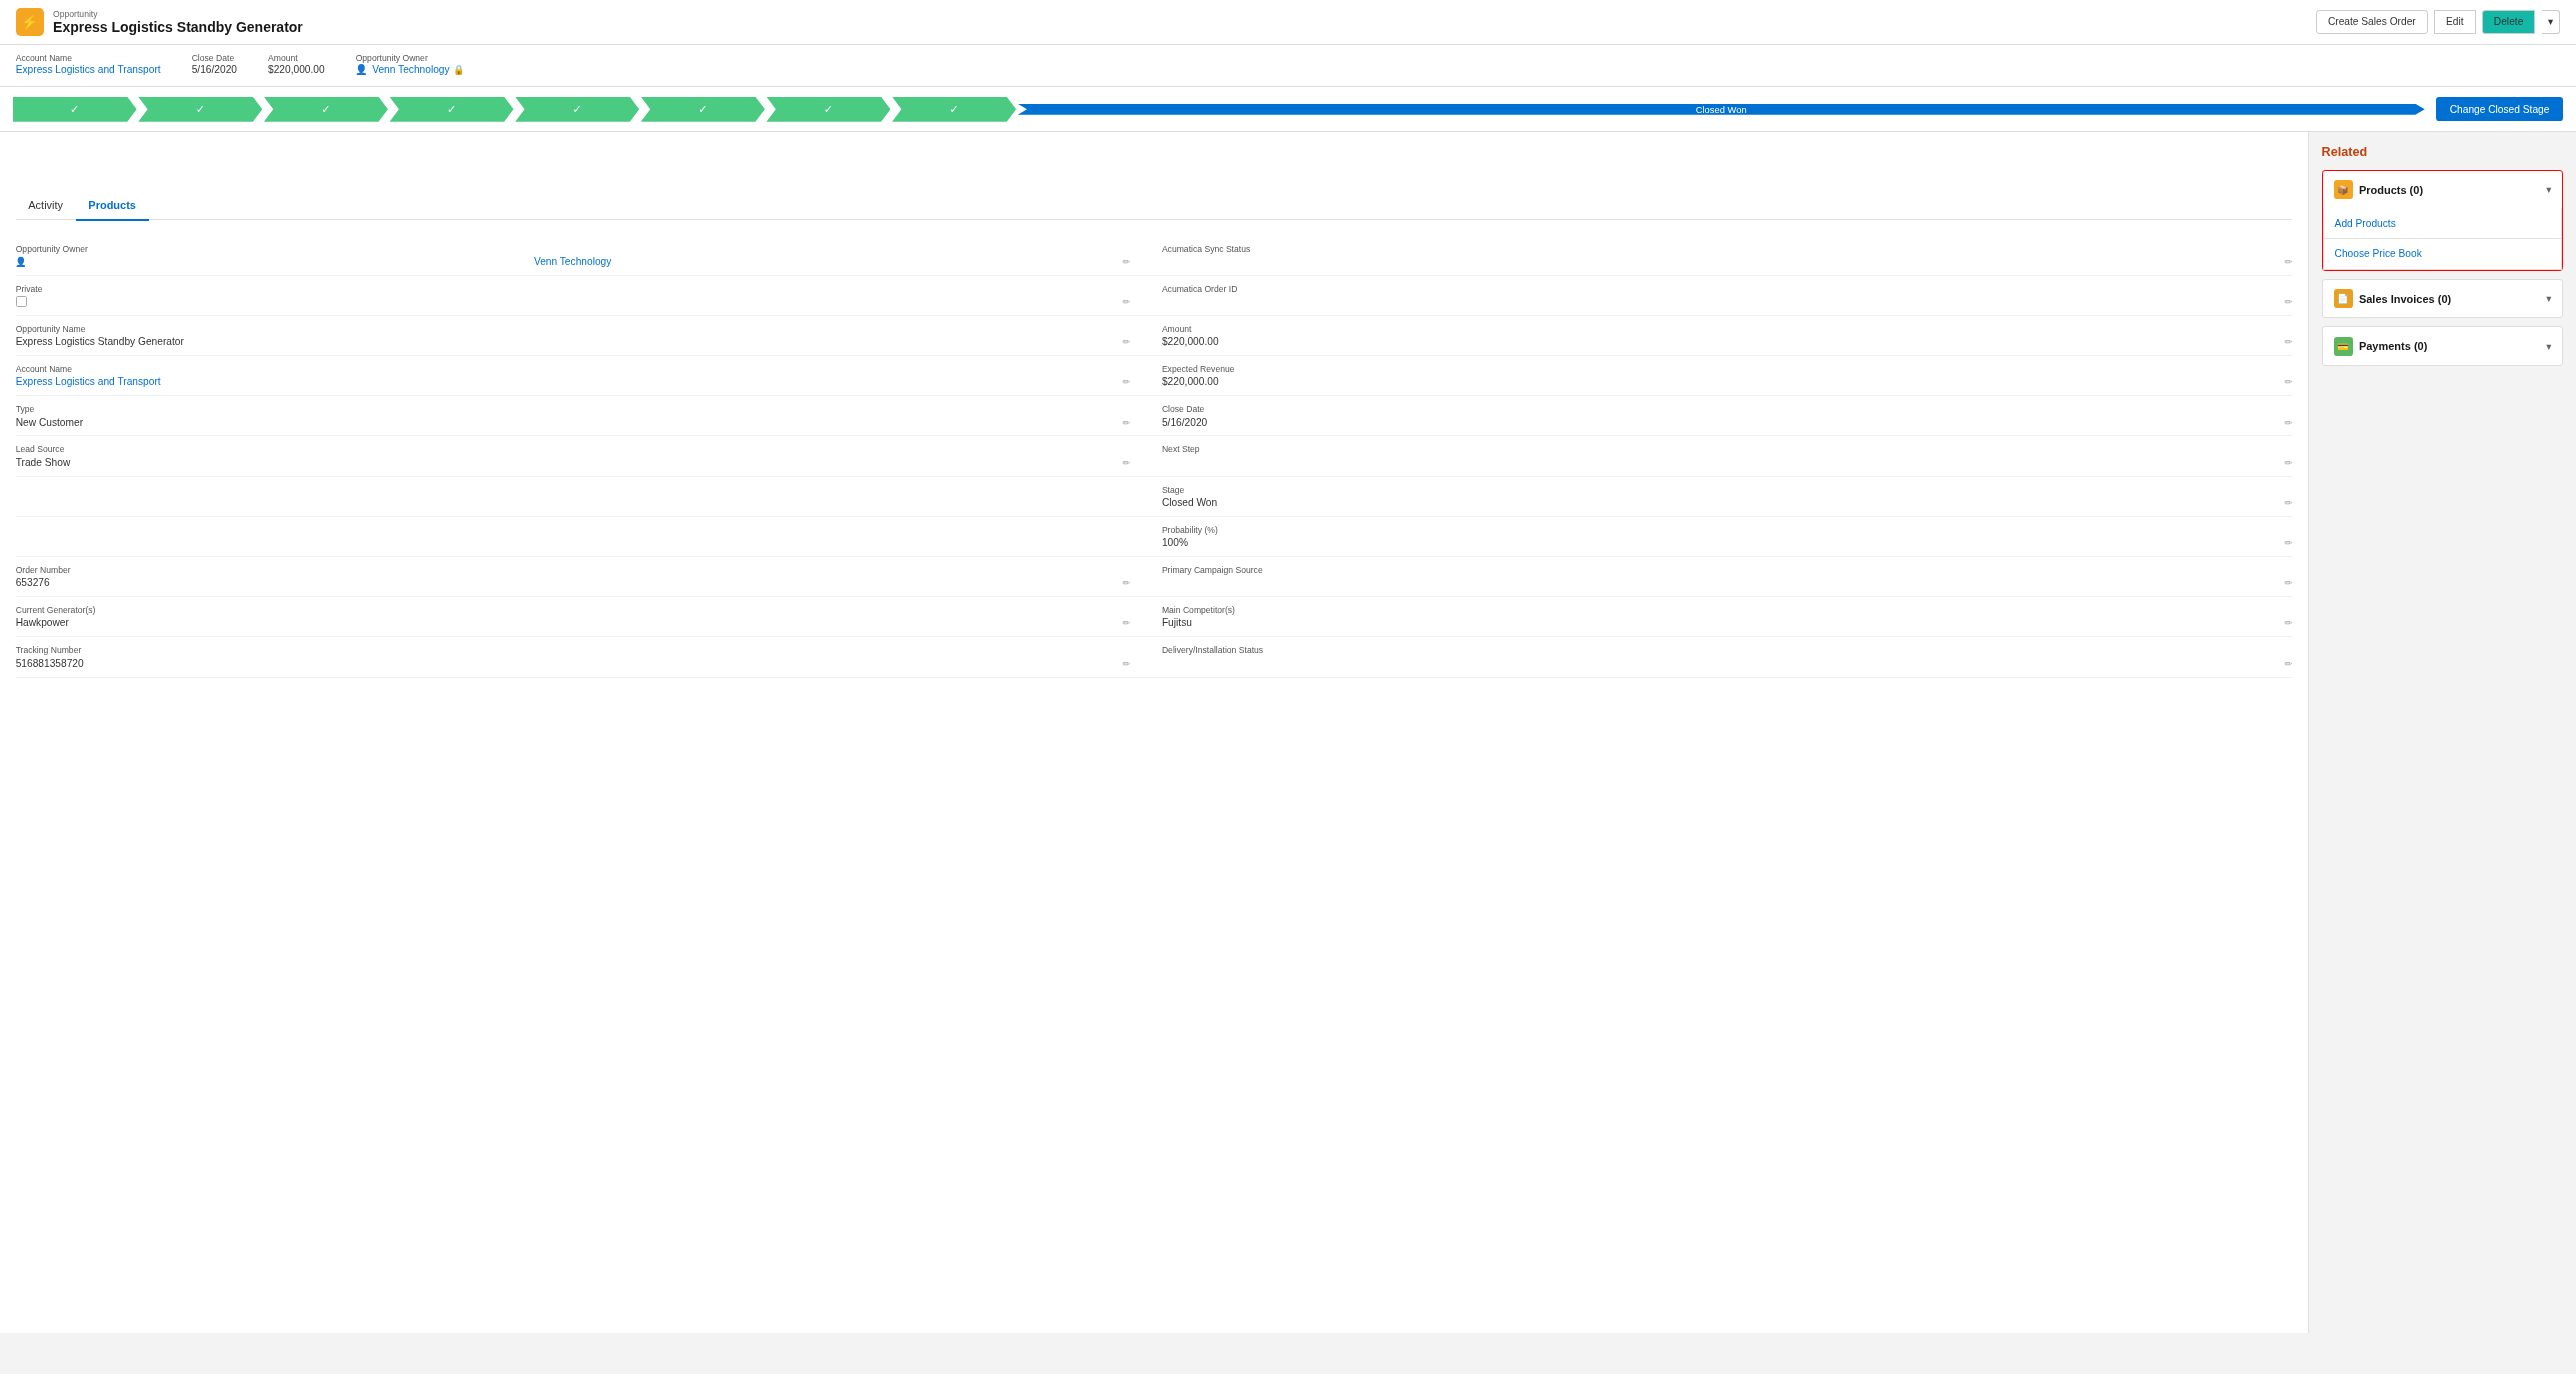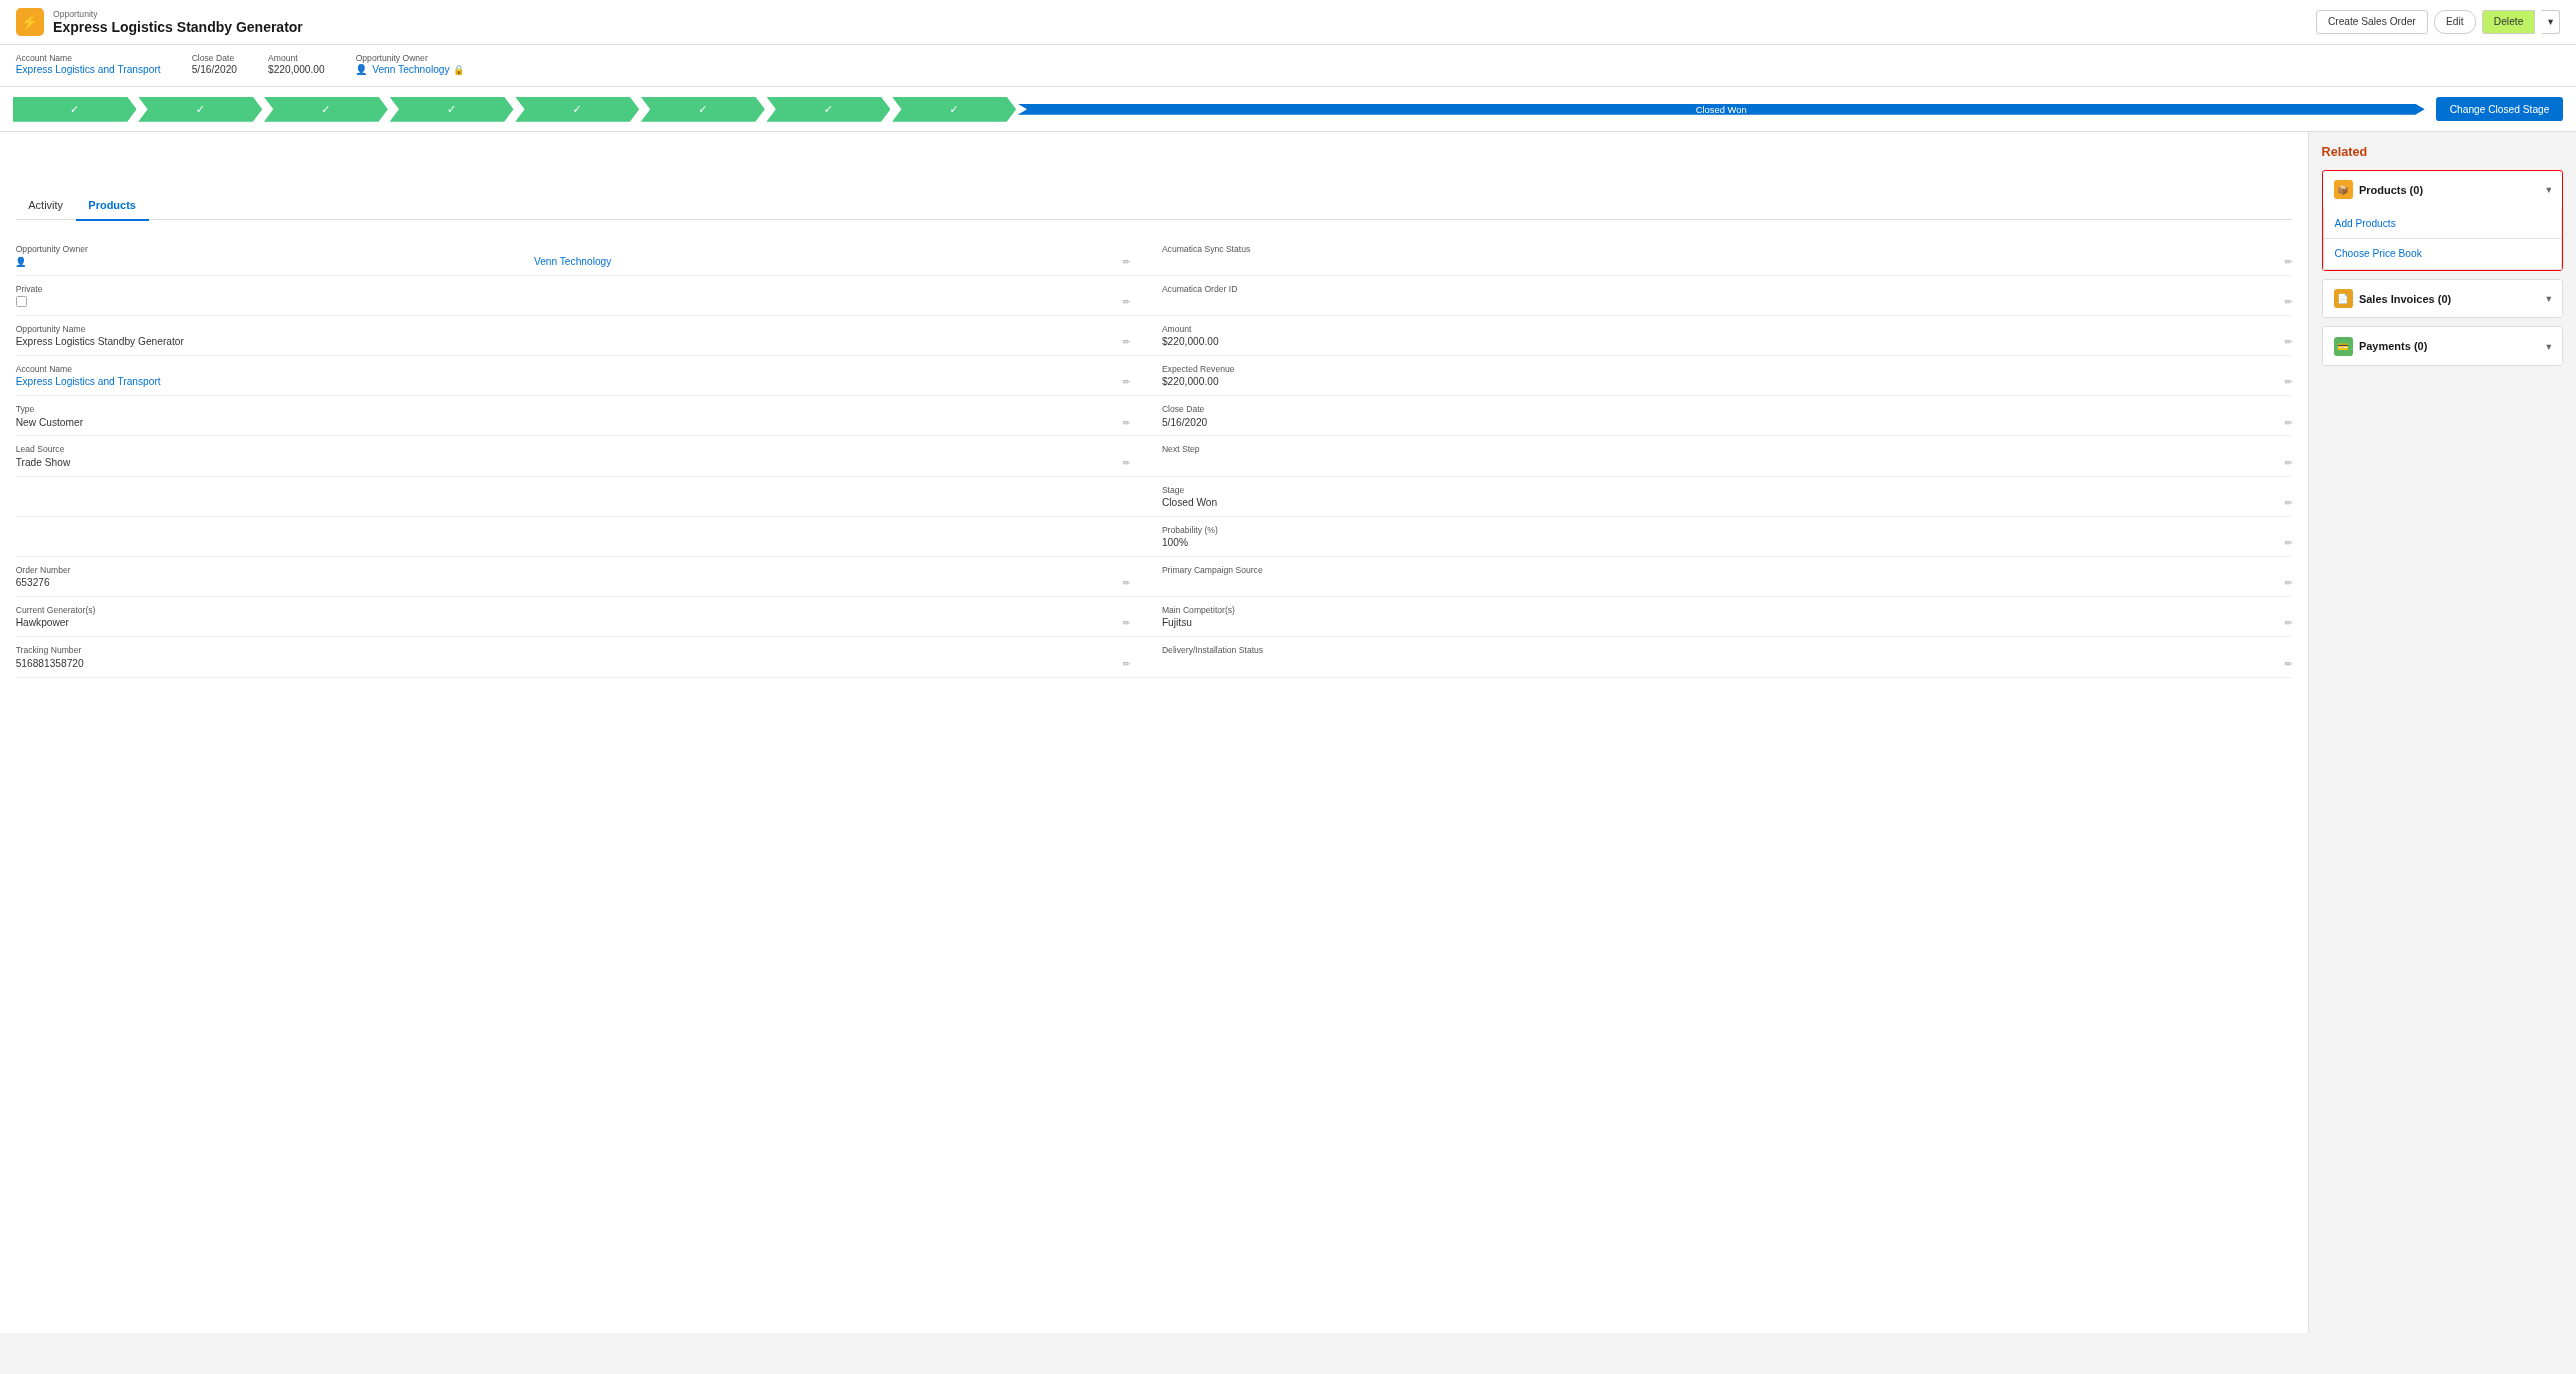--- a/index.html
+++ b/index.html
@@ -31,28 +31,28 @@
       border: 0.8px solid #ccc;
       border-radius: 3.1px;
       padding: 5.5px 11px;
       font-size: 10.2px;
       cursor: pointer;
       color: #333;
     }
     .btn-edit {
       background: #fff;
       border: 0.8px solid #ccc;
-      border-radius: 11px;
+      border-radius: 0;
       padding: 5.5px 11px;
       font-size: 10.2px;
       cursor: pointer;
       color: #333;
     }
     .btn-delete {
-      background: #bef264;
+      background: #14b8a6;
       border: 0.8px solid #ccc;
       border-radius: 3.1px 0 0 3.1px;
       padding: 5.5px 11px;
       font-size: 10.2px;
       cursor: pointer;
       color: #333;
     }
     .btn-dropdown {
       background: #fff;
       border: 0.8px solid #ccc;

